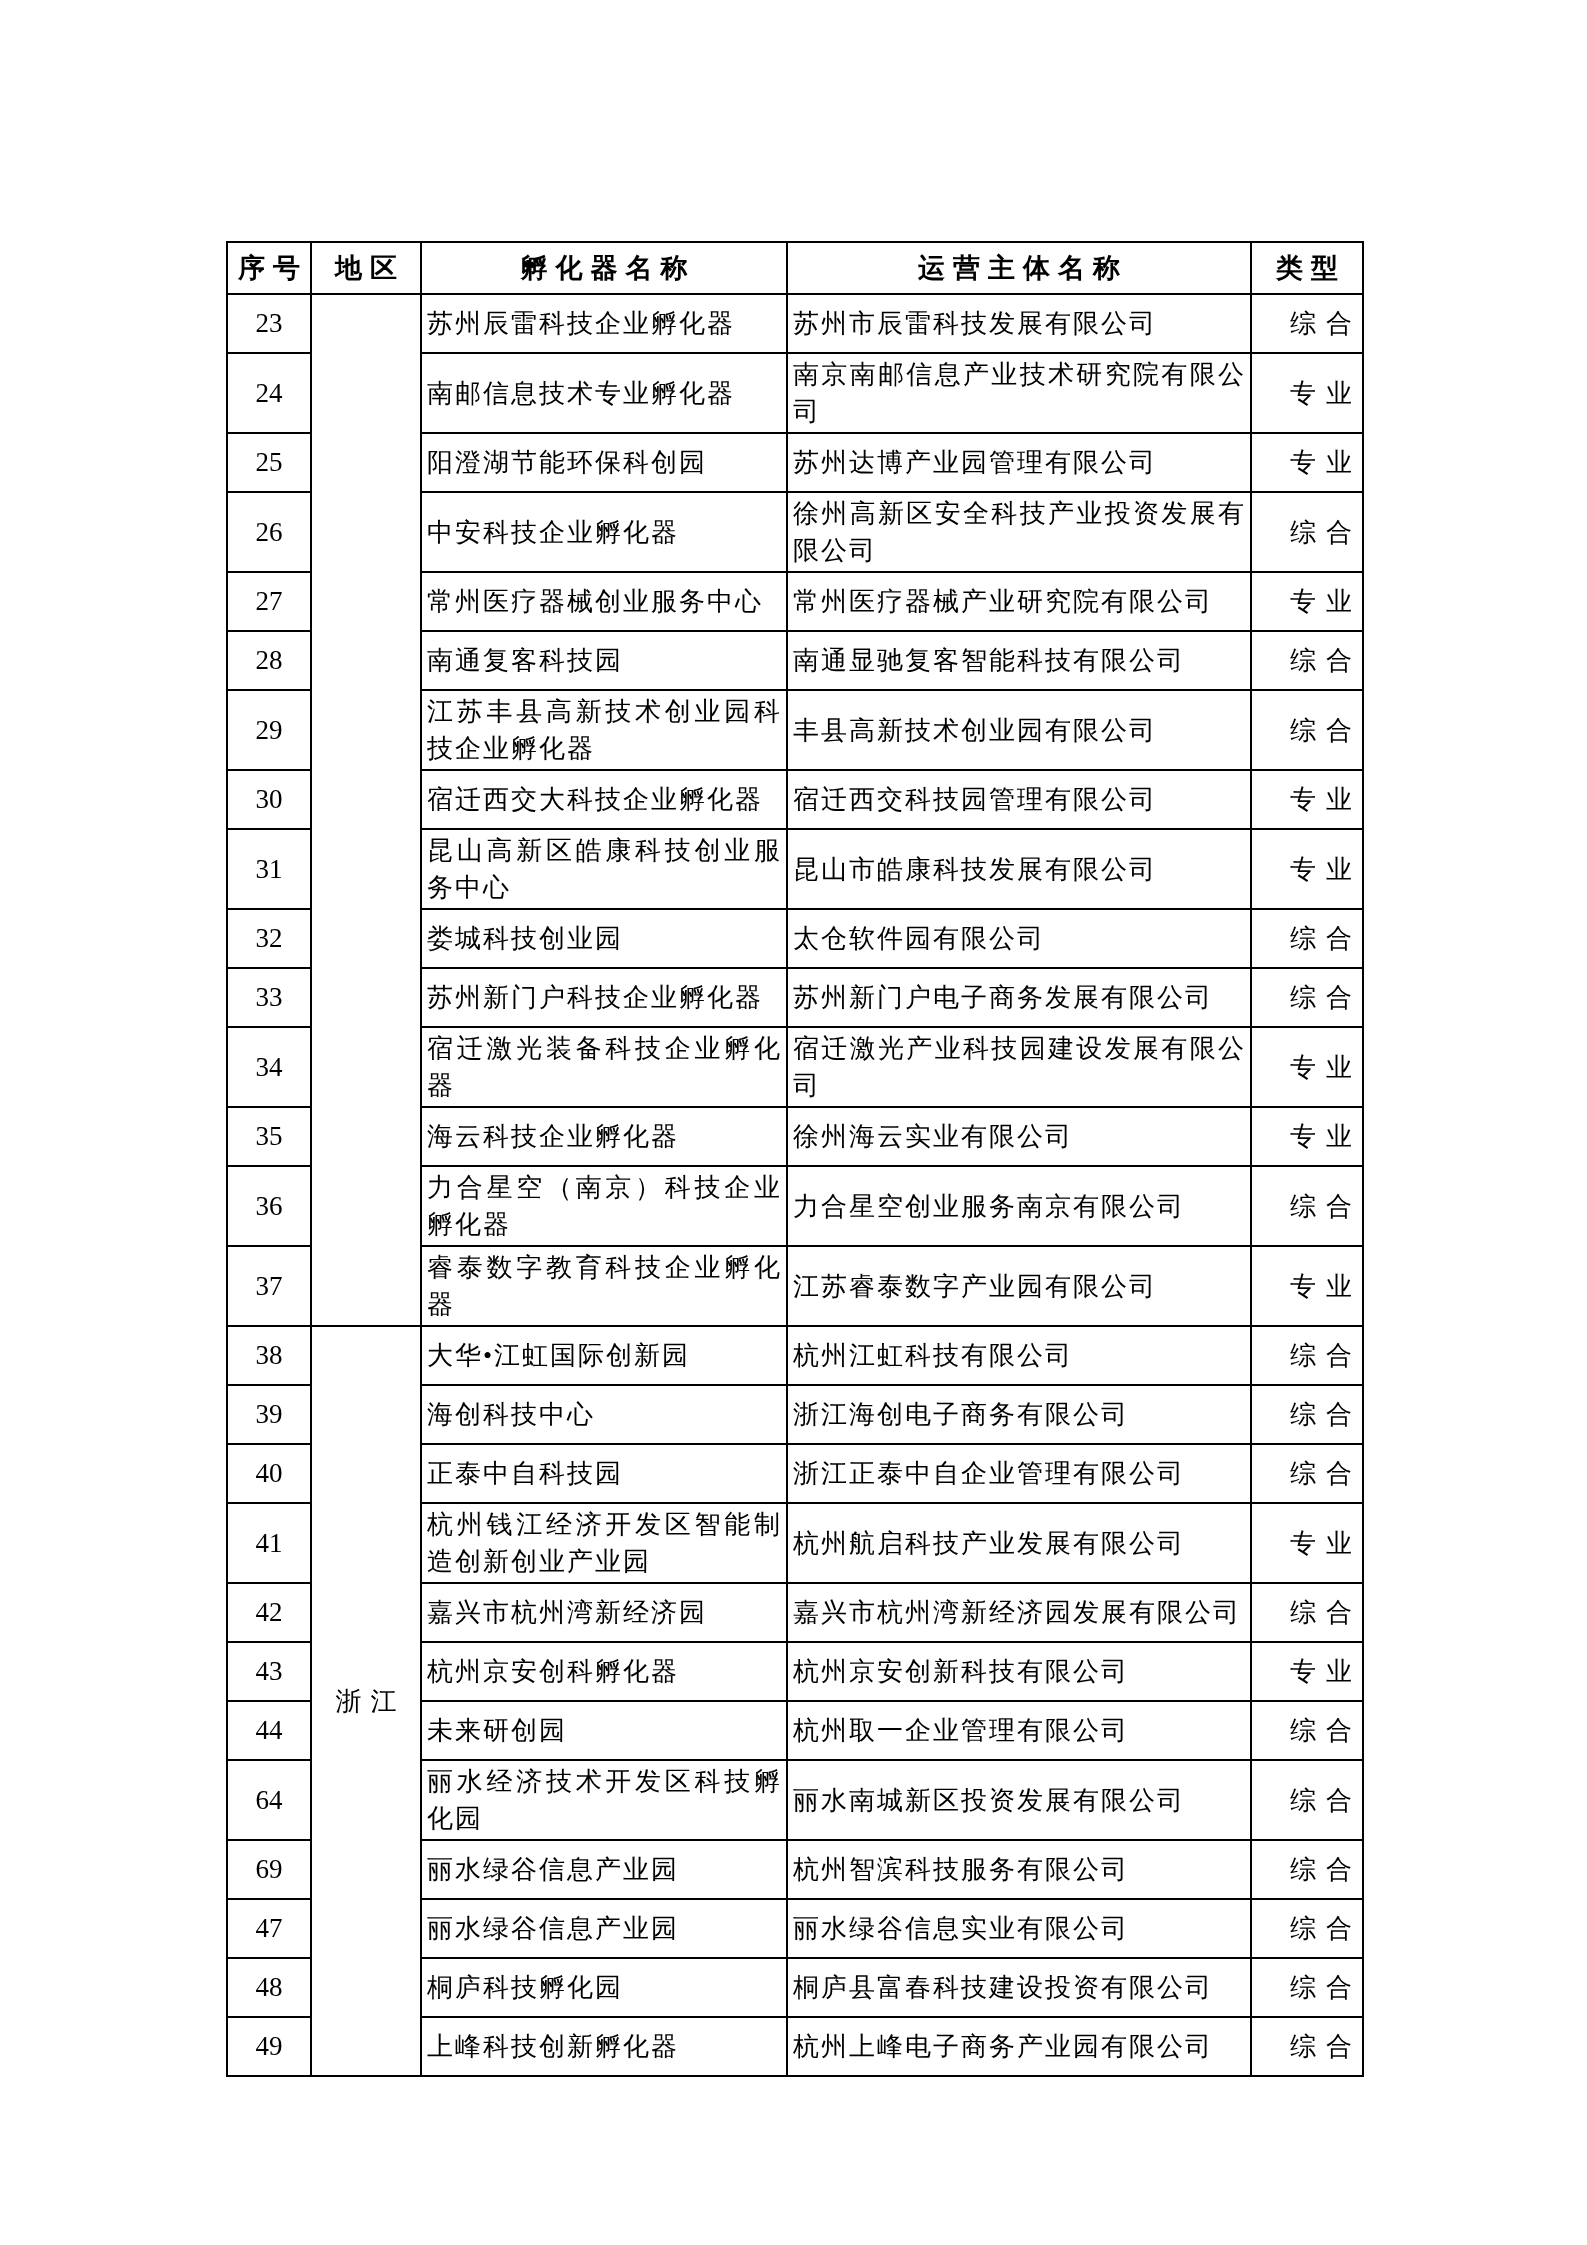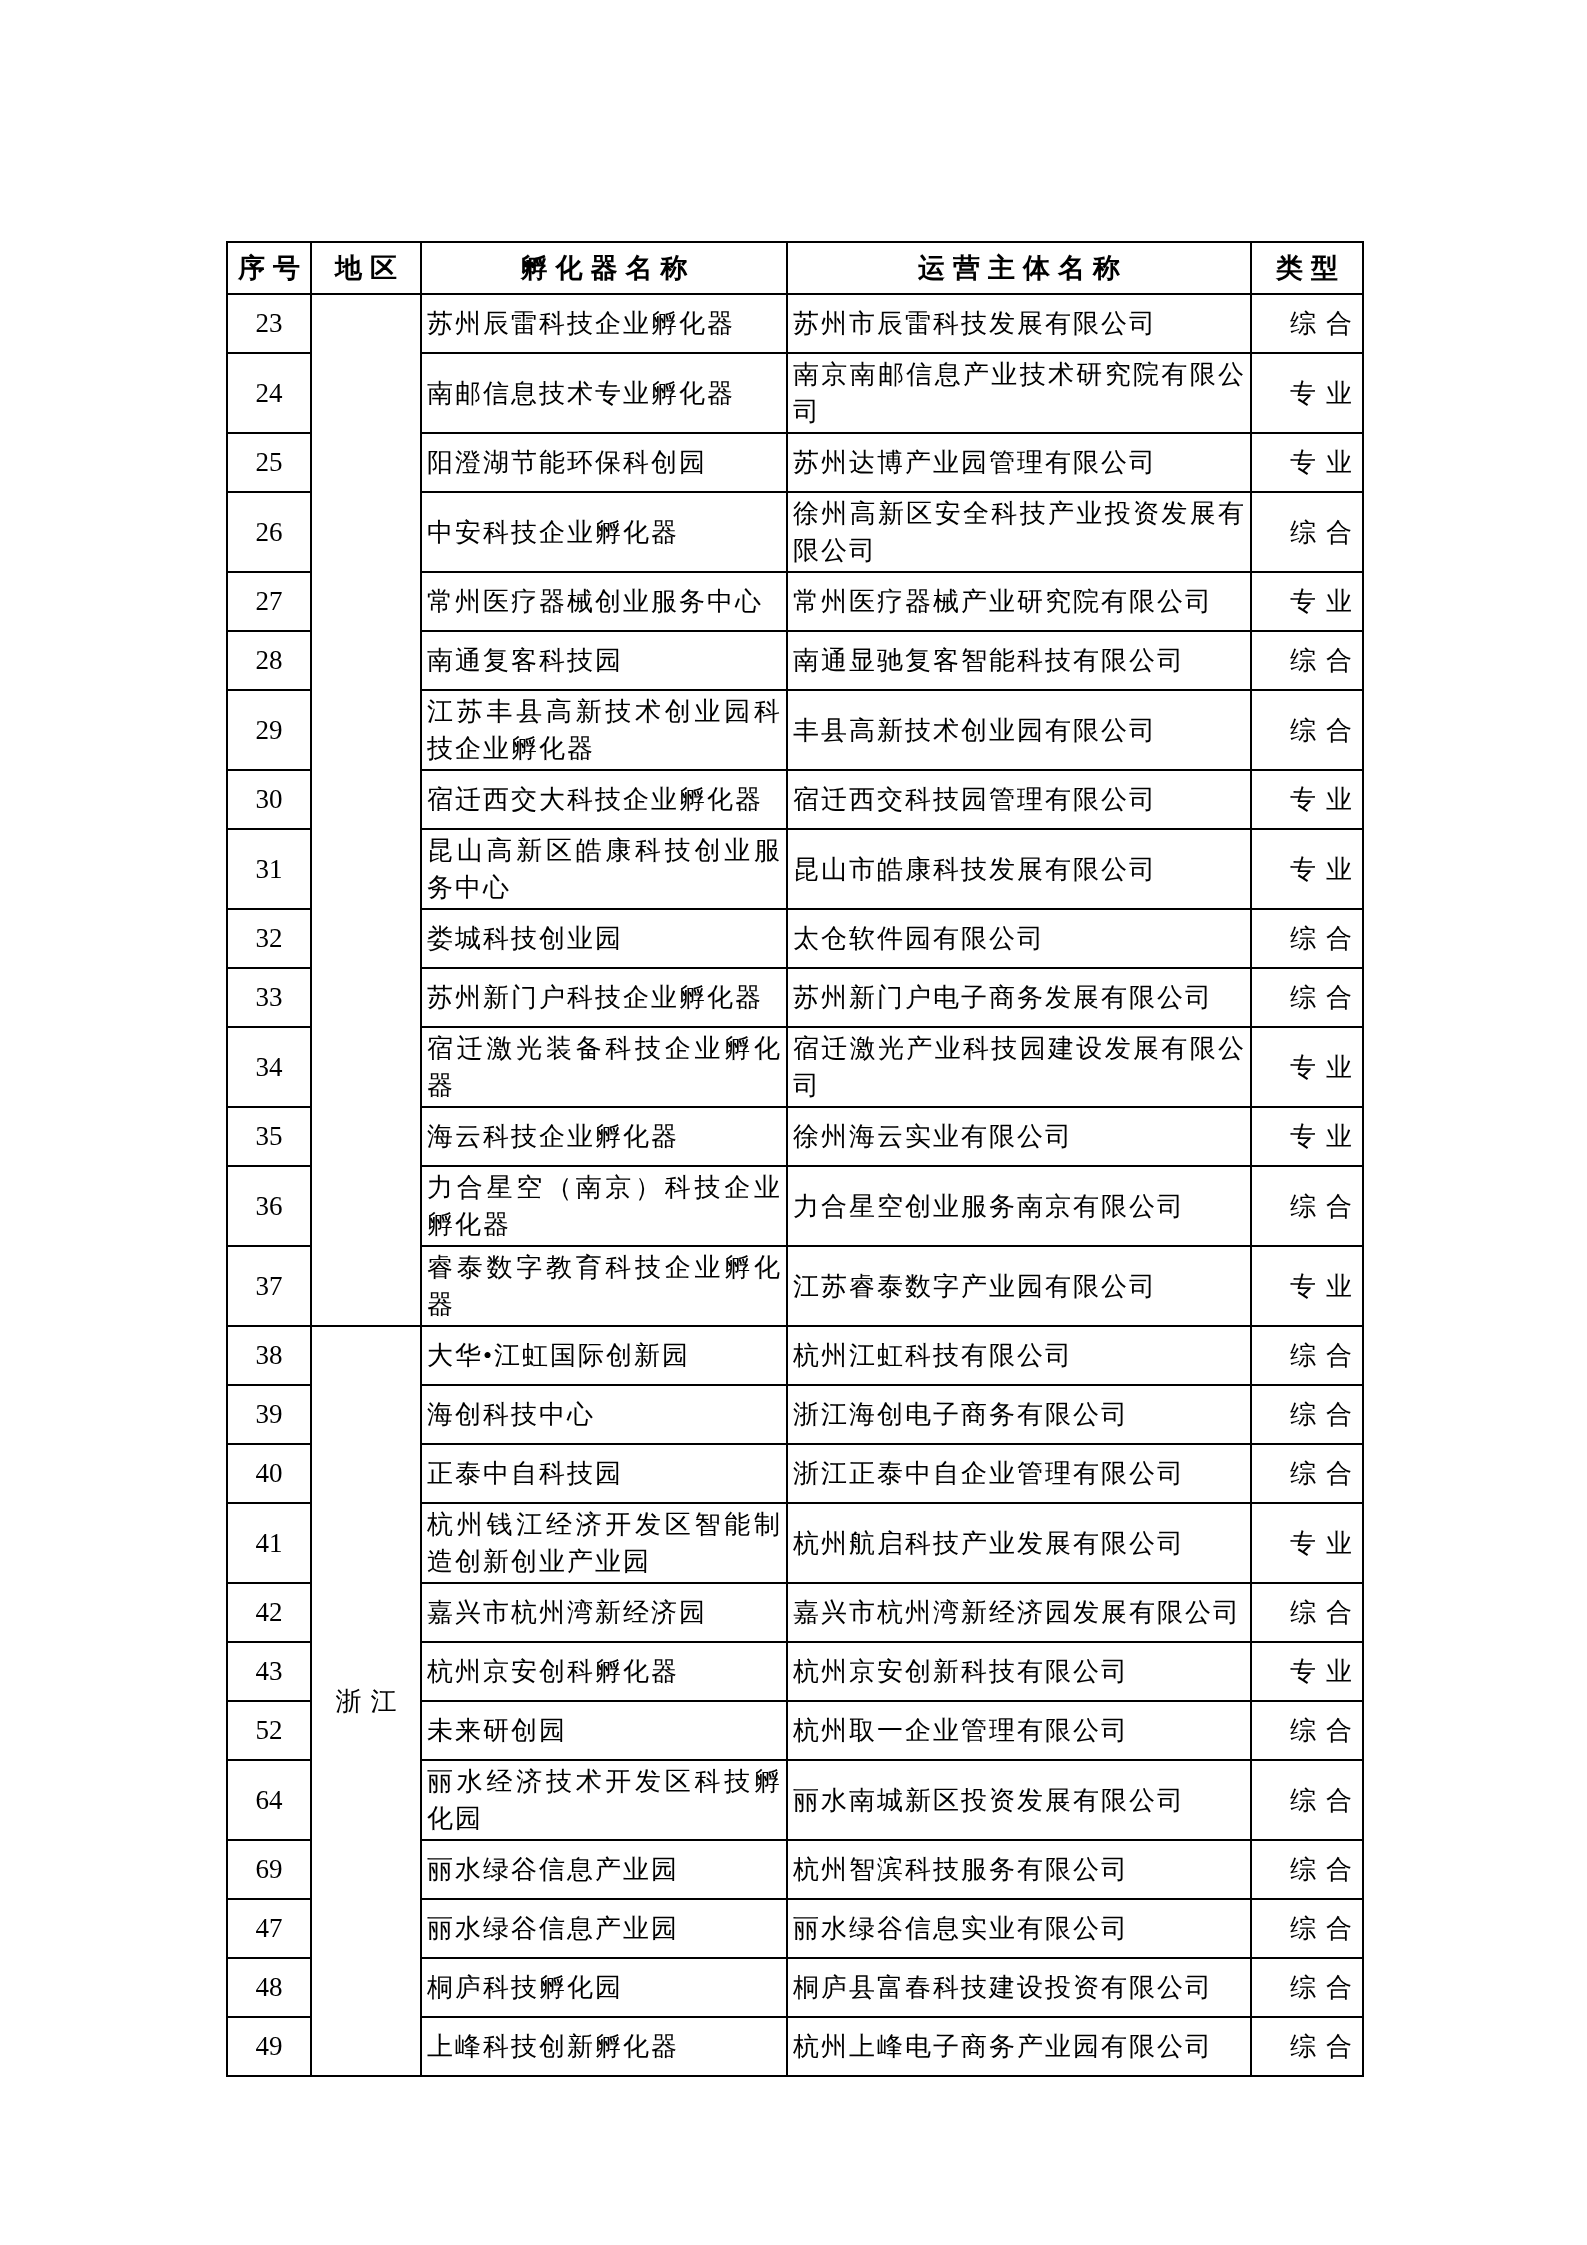--- a/index.html
+++ b/index.html
@@ -210,21 +210,21 @@
         <td class="col-operator">嘉兴市杭州湾新经济园发展有限公司</td>
         <td class="col-type">综合</td>
       </tr>
       <tr class="">
         <td class="col-no">43</td>
         <td class="col-name">杭州京安创科孵化器</td>
         <td class="col-operator">杭州京安创新科技有限公司</td>
         <td class="col-type">专业</td>
       </tr>
       <tr class="">
-        <td class="col-no">52</td>
+        <td class="col-no">44</td>
         <td class="col-name">未来研创园</td>
         <td class="col-operator">杭州取一企业管理有限公司</td>
         <td class="col-type">综合</td>
       </tr>
       <tr class="">
         <td class="col-no">64</td>
         <td class="col-name">丽水经济技术开发区科技孵化园</td>
         <td class="col-operator">丽水南城新区投资发展有限公司</td>
         <td class="col-type">综合</td>
       </tr>

